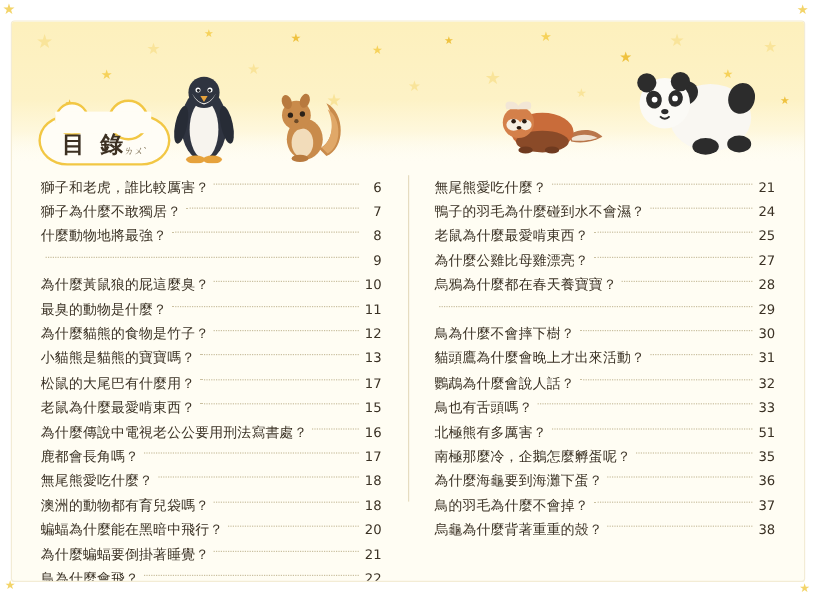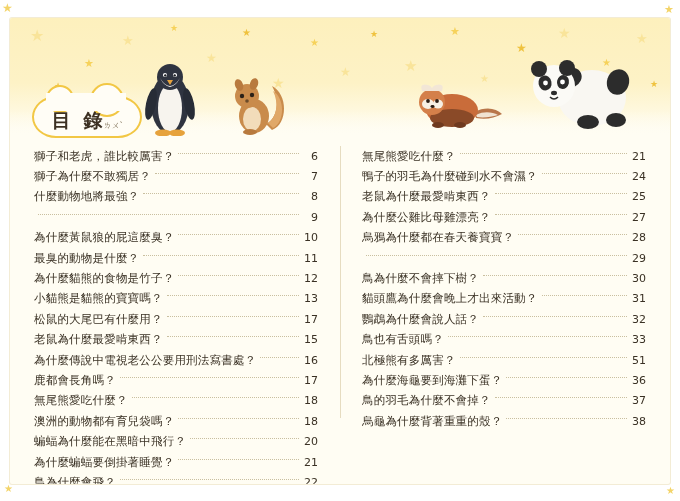--- a/index.html
+++ b/index.html
@@ -424,20 +424,25 @@
             <span class="txt">鳥也有舌頭嗎？</span>
             <span class="dots"></span>
             <span class="pg">33</span>
           </div>
         <div class="entry">
             <span class="txt">北極熊有多厲害？</span>
             <span class="dots"></span>
             <span class="pg">51</span>
           </div>
         <div class="entry">
+            <span class="txt">南極那麼冷，企鵝怎麼孵蛋呢？</span>
+            <span class="dots"></span>
+            <span class="pg">35</span>
+          </div>
+        <div class="entry">
             <span class="txt">為什麼海龜要到海灘下蛋？</span>
             <span class="dots"></span>
             <span class="pg">36</span>
           </div>
         <div class="entry">
             <span class="txt">鳥的羽毛為什麼不會掉？</span>
             <span class="dots"></span>
             <span class="pg">37</span>
           </div>
         <div class="entry">

